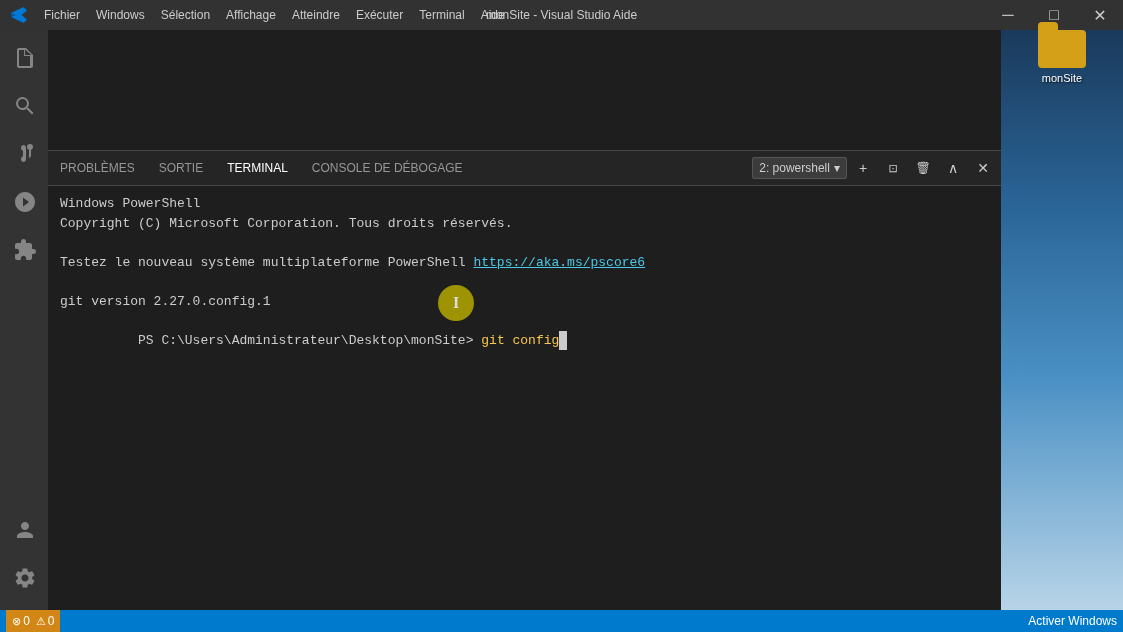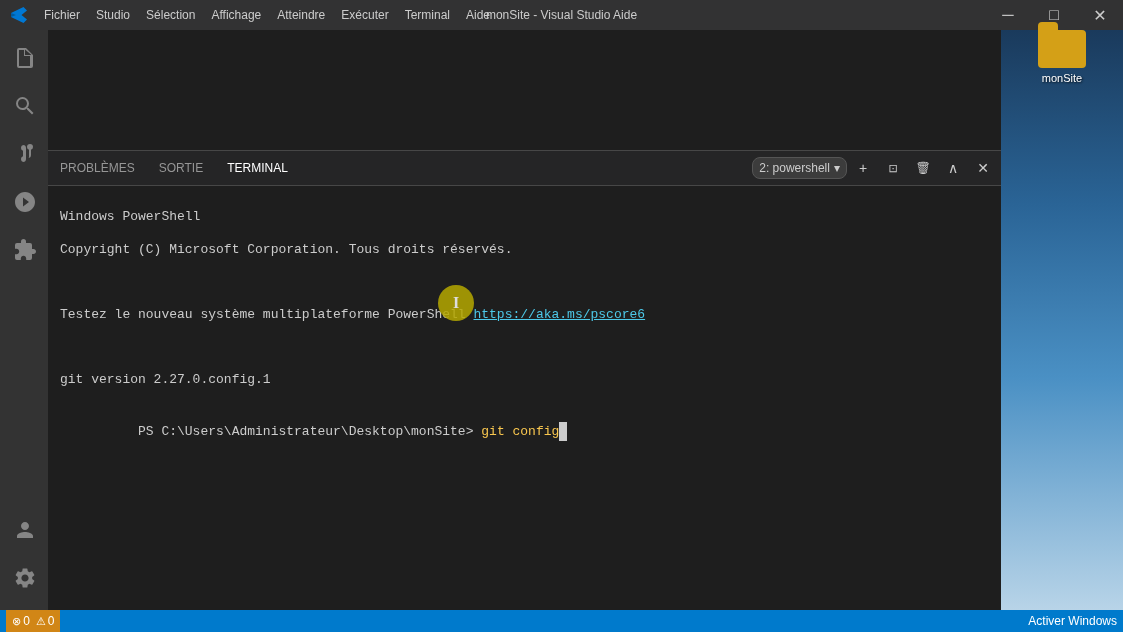--- a/index.html
+++ b/index.html
@@ -174,21 +174,21 @@
       align-items: center;
       gap: 2px;
       padding-right: 4px;
     }
     .terminal-dropdown {
       display: flex;
       align-items: center;
       gap: 4px;
       background: #3c3c3c;
       border: 1px solid #555;
-      border-radius: 8px;
+      border-radius: 2px;
       padding: 0 6px;
       font-size: 12px;
       color: #cccccc;
       cursor: pointer;
       height: 22px;
     }
     .term-ctrl-btn {
       width: 28px;
       height: 28px;
       display: flex;
@@ -206,21 +206,20 @@
       padding: 8px 12px;
       font-family: 'Consolas', 'Courier New', monospace;
       font-size: 13px;
       color: #cccccc;
       overflow: hidden;
       background: #1e1e1e;
     }
     .term-line {
       line-height: 1.5;
       white-space: pre;
-      margin-top: 13px;
     }
     .term-prompt { color: #cccccc; }
     .term-command { color: #f9c74f; }
     .term-output { color: #cccccc; }
     .term-link { color: #4dc8e8; text-decoration: underline; }
 
     
     #cursor-circle {
       position: absolute;
       width: 36px;
@@ -328,21 +327,21 @@
 <div id="titlebar">
   <div id="titlebar-left">
     <div class="vscode-icon-title">
       <svg width="18" height="18" viewBox="0 0 18 18">
         <path d="M13.5 1L17 4.5l-5.5 4.5 5.5 4.5L13.5 17 1 11V7L13.5 1z" fill="#0078d4"></path>
         <path d="M1 7l5 2-5 2V7z" fill="#005a9e"></path>
       </svg>
     </div>
     <div class="menu-bar">
       <span class="menu-item">Fichier</span>
-      <span class="menu-item">Studio</span>
+      <span class="menu-item">Windows</span>
       <span class="menu-item">Sélection</span>
       <span class="menu-item">Affichage</span>
       <span class="menu-item">Atteindre</span>
       <span class="menu-item">Exécuter</span>
       <span class="menu-item">Terminal</span>
       <span class="menu-item">Aide</span>
     </div>
   </div>
   <div id="titlebar-center">monSite - Visual Studio Aide</div>
   <div id="titlebar-right">
@@ -403,20 +402,21 @@
         <path d="M5 35L27.5 50L5 65V35z"></path>
       </svg>
     </div>
 
     <div id="terminal-panel">
 
       <div id="terminal-tabs-bar">
         <div class="terminal-tab">PROBLÈMES</div>
         <div class="terminal-tab">SORTIE</div>
         <div class="terminal-tab active">TERMINAL</div>
+        <div class="terminal-tab">CONSOLE DE DÉBOGAGE</div>
 
         <div id="terminal-right-controls">
           <div class="terminal-dropdown">
             <span>2: powershell</span>
             <span>▾</span>
           </div>
           <div class="term-ctrl-btn">+</div>
           <div class="term-ctrl-btn" style="font-size:11px;">⊡</div>
           <div class="term-ctrl-btn" style="font-size:12px;">🗑</div>
           <div class="term-ctrl-btn">∧</div>

